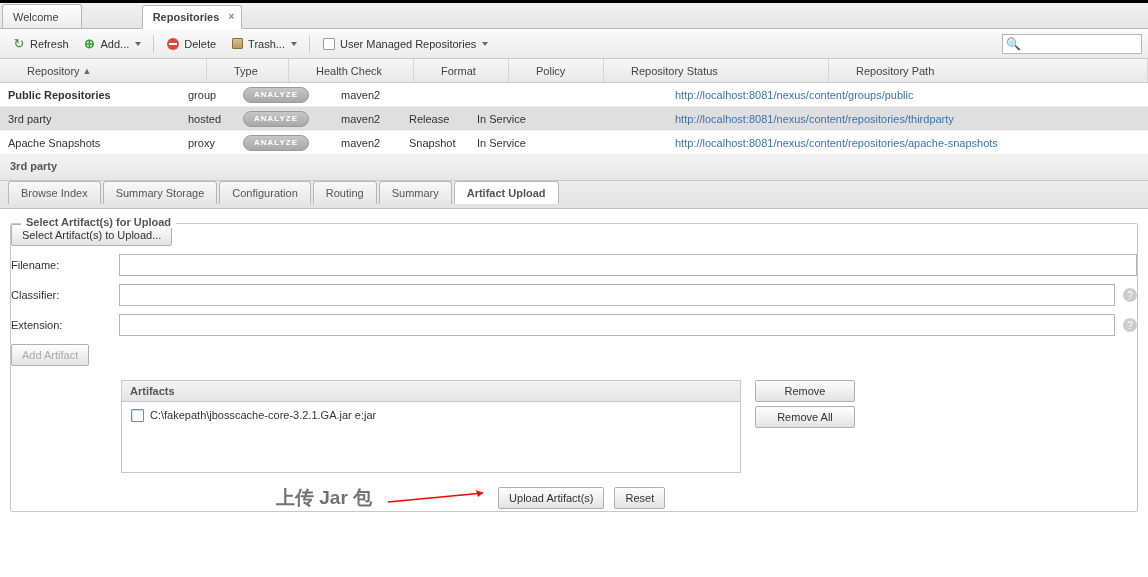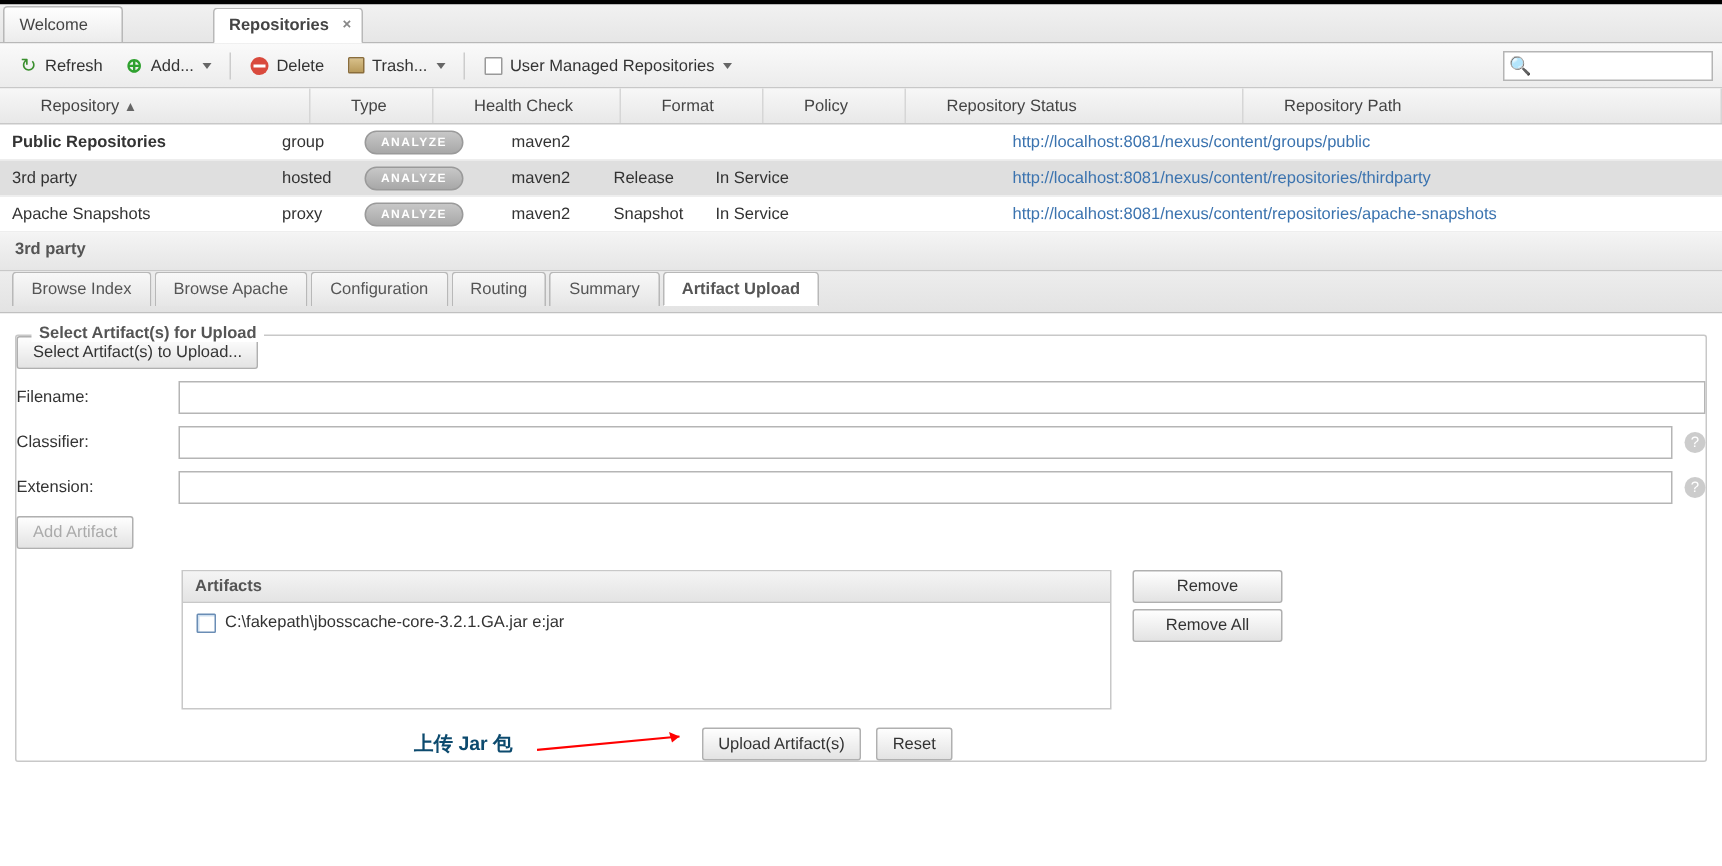--- a/index.html
+++ b/index.html
@@ -65,21 +65,21 @@
 .txt { flex: 1; height: 22px; border: 1px solid #b5b5b5; padding: 2px 6px; background: #fff; font-size: 11px; }
 .help { width: 14px; height: 14px; border-radius: 50%; background: #ccc; color: #fff; font-size: 10px; display: flex; align-items: center; justify-content: center; cursor: pointer; }
 .artrow { display: flex; gap: 14px; margin-top: 14px; }
 .artbox { width: 620px; border: 1px solid #c8c8c8; }
 .arthead { background: linear-gradient(#f4f4f4,#e4e4e4); padding: 4px 8px; font-weight: bold; color: #555; border-bottom: 1px solid #c8c8c8; }
 .artbody { height: 70px; padding: 6px 8px; }
 .artitem { display: flex; align-items: center; gap: 6px; }
 .artbtns { display: flex; flex-direction: column; gap: 4px; }
 .artbtns .btn { width: 100px; }
 .actionrow { display: flex; align-items: center; gap: 10px; margin-top: 12px; padding-left: 265px; }
-.annot { color: #0c4a6e; font-weight: bold; font-size: 13px; margin-right: 6px; }
+.annot { color: #737373; font-weight: bold; font-size: 19px; margin-right: 6px; }
 .arrow { width: 100px; height: 2px; position: relative; display: inline-block; }
 .arrow svg { width: 110px; height: 20px; position: absolute; top: -9px; left: 0; }
 .iconimg { width: 14px; height: 14px; display: inline-flex; align-items: center; justify-content: center; }
 
 
 .i-refresh { color: #3a8f2e; font-size: 13px; }
 .i-add { color: #2fa12f; font-size: 13px; font-weight: bold; }
 .i-delete { width: 12px; height: 12px; border-radius: 50%; background: #d94a3d; position: relative; }
 .i-delete::after { content: ""; position: absolute; left: 2px; top: 5px; width: 8px; height: 2px; background: #fff; }
 .i-trash { width: 11px; height: 11px; border: 1px solid #8a6d3b; background: linear-gradient(#d8c08a,#b89a5a); border-radius: 1px; }
@@ -198,21 +198,21 @@
 
   <div class="detailtitle">
     <span>3rd party</span>
   </div>
 
   <div class="subtabs">
     <div class="subtab">
         <span>Browse Index</span>
       </div>
     <div class="subtab">
-        <span>Browse Apache</span>
+        <span>Summary Storage</span>
       </div>
     <div class="subtab">
         <span>Configuration</span>
       </div>
     <div class="subtab">
         <span>Routing</span>
       </div>
     <div class="subtab">
         <span>Summary</span>
       </div>

